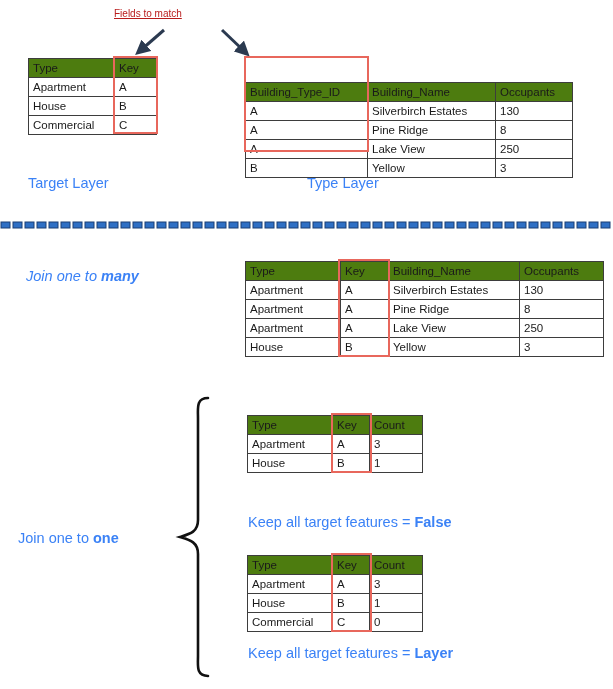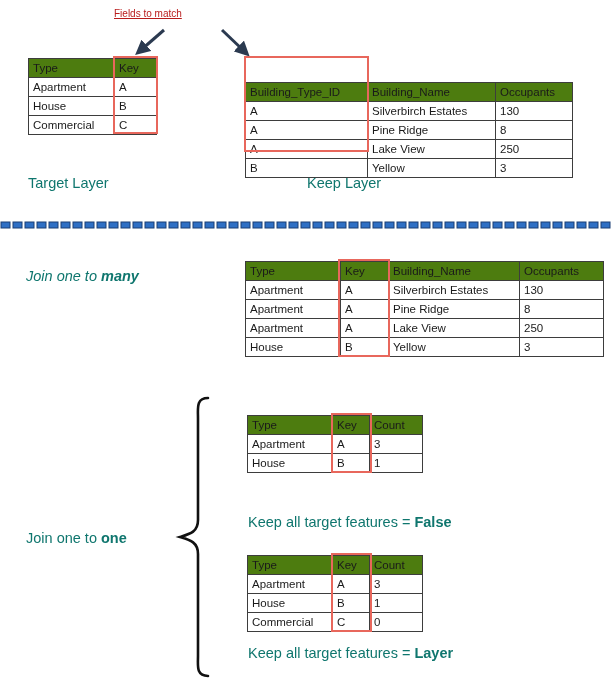--- a/index.html
+++ b/index.html
@@ -46,21 +46,21 @@
     position: absolute;
     border: 2.5px solid #e8675c;
     box-sizing: border-box;
     pointer-events: none;
   }
 
   
   .label {
     position: absolute;
     font-size: 14.5px;
-    color: #0f766e;
+    color: #3b82f6;
     white-space: nowrap;
   }
   .label b { font-weight: bold; }
 
   .title-fields {
     position: absolute;
     font-size: 10px;
     color: #b91c1c;
     white-space: nowrap;
     text-decoration: underline;
@@ -159,21 +159,21 @@
     <tr>
       <td>B</td>
       <td>Yellow</td>
       <td>3</td>
     </tr>
   </tbody>
 </table>
 <div class="keybox" style="left:244px; top:56px; width:125px; height:96px;"></div>
 
 <div class="label" style="left:28px; top:175px;">Target Layer</div>
-<div class="label" style="left:307px; top:175px;">Keep Layer</div>
+<div class="label" style="left:307px; top:175px;">Type Layer</div>
 
 <svg class="divider" style="top:220px;" width="613" height="12">
   <g fill="#2f6fc4" stroke="#1b3e74" stroke-width="1">
     <rect x="1" y="2" width="9" height="6"></rect>
     <rect x="13" y="2" width="9" height="6"></rect>
     <rect x="25" y="2" width="9" height="6"></rect>
     <rect x="37" y="2" width="9" height="6"></rect>
     <rect x="49" y="2" width="9" height="6"></rect>
     <rect x="61" y="2" width="9" height="6"></rect>
     <rect x="73" y="2" width="9" height="6"></rect>
@@ -270,21 +270,21 @@
     </tr>
   </tbody>
 </table>
 <div class="keybox" style="left:338px; top:259px; width:52px; height:98px;"></div>
 
 <svg class="abs" style="left:176px; top:396px;" width="34" height="282">
   <path d="M32,2 C20,2 22,12 22,22 L22,124 C22,136 14,138 4,141
            C14,144 22,146 22,158 L22,260 C22,270 20,280 32,280" fill="none" stroke="#111111" stroke-width="2.6" stroke-linecap="round"></path>
 </svg>
 
-<div class="label" style="left:26px; top:530px;">
+<div class="label" style="left:18px; top:530px;">
   <span>Join one to </span><b>one</b>
 </div>
 
 <table class="tbl" style="left:247px; top:415px; width:175px;">
   <colgroup>
       <col style="width:85px">
       <col style="width:37px">
       <col style="width:53px">
     </colgroup>
   <thead>

